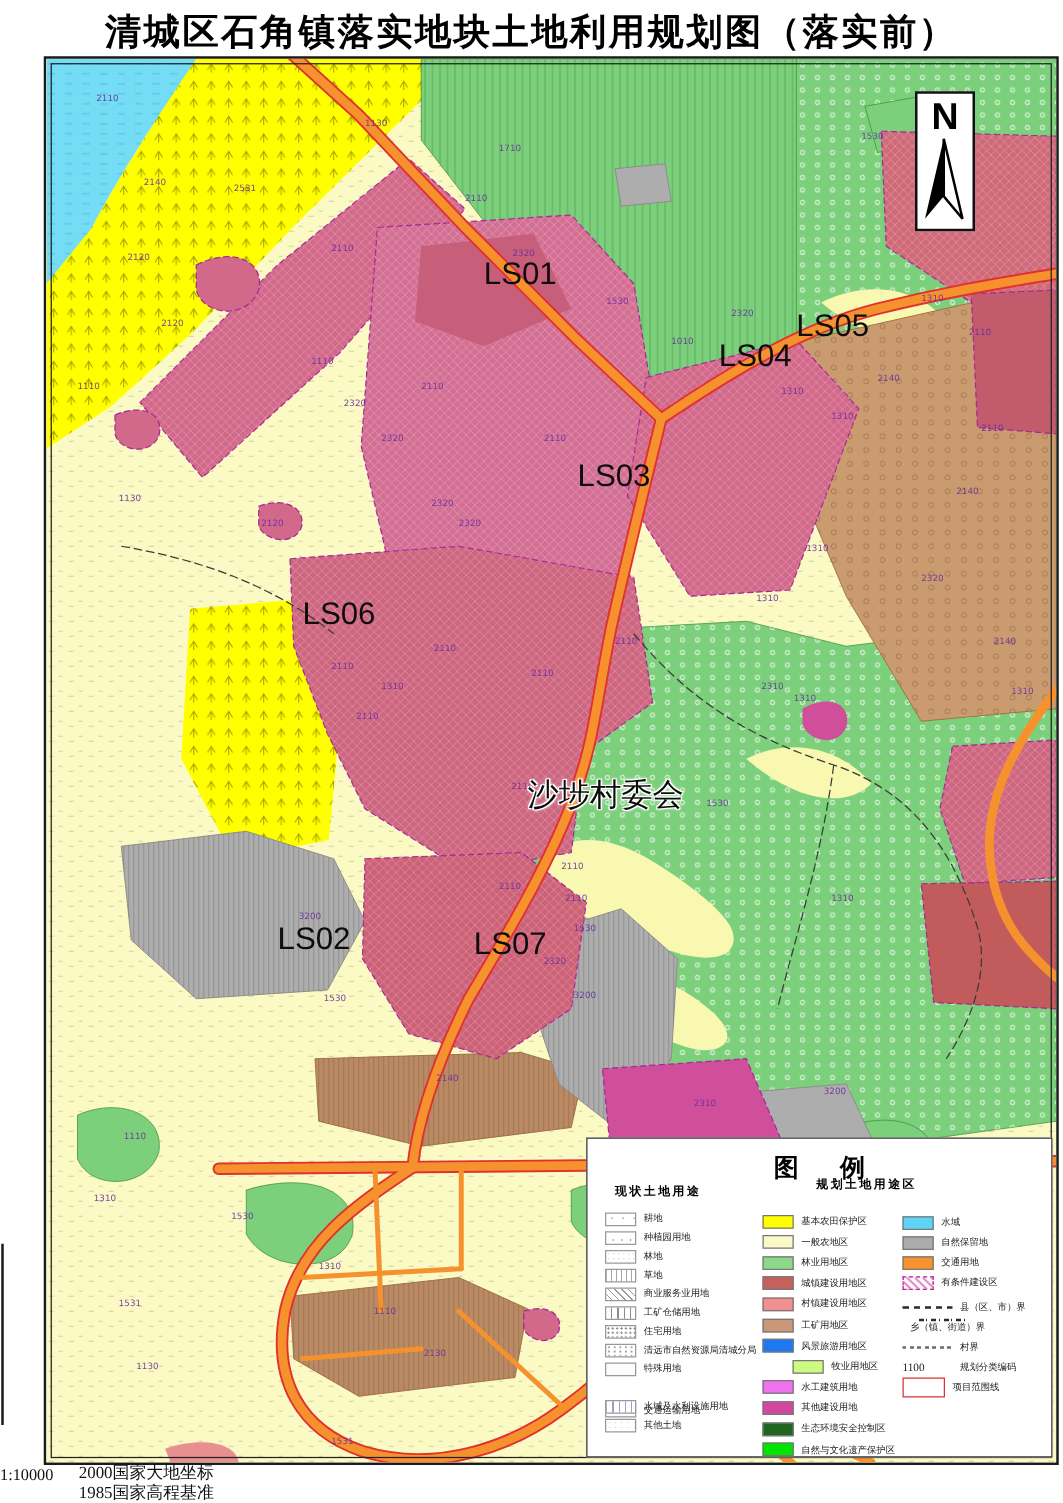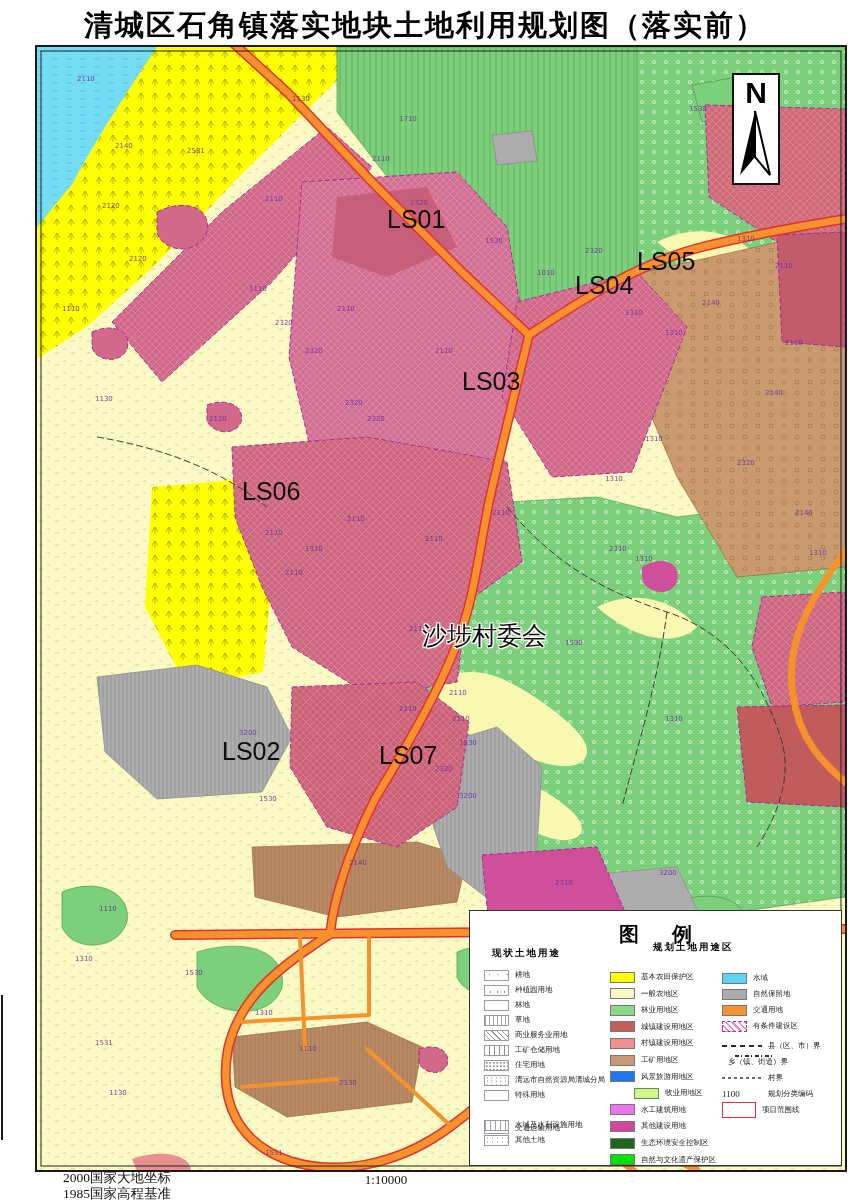--- a/index.html
+++ b/index.html
@@ -41,21 +41,21 @@
   .hatch-cond{border:1.5px dashed #C02090;background-image:repeating-linear-gradient(45deg,transparent 0 3px,#E587C5 3px 4.5px);}
   .line-sample{width:40px;height:2px;flex:0 0 auto;}
   .l-dash-long{background-image:repeating-linear-gradient(90deg,#2a2a2a 0 5px,transparent 5px 9px);}
   .l-dash-dot{background-image:repeating-linear-gradient(90deg,#2a2a2a 0 4px,transparent 4px 6px,#2a2a2a 6px 7px,transparent 7px 10px);}
   .l-dash-fine{height:1.5px;background-image:repeating-linear-gradient(90deg,#6a6a6a 0 3px,transparent 3px 6px);}
   .code-sample{font-size:9px;font-family:"Liberation Serif",serif;color:#222;width:40px;flex:0 0 auto;}
   .redbox{width:34px;height:16px;border:1.6px solid #E03030;background:#fff;flex:0 0 auto;box-sizing:border-box;}
   
   .footer{position:absolute;left:0;top:1168px;width:850px;height:34px;font-family:"Liberation Serif","DejaVu Serif",serif;color:#111;}
   .f-left{position:absolute;left:63px;top:2px;font-size:13.5px;line-height:15.5px;}
-  .f-scale{position:absolute;left:0;top:4px;width:772px;text-align:center;font-size:13px;}
+  .f-scale{position:absolute;left:0;top:4px;width:772px;text-align:left;font-size:13px;}
   .f-right{position:absolute;right:12px;top:2px;font-size:13.5px;line-height:15.5px;text-align:right;}
 </style>
 </head>
 <body>
 
 <div class="page-title">清城区石角镇落实地块土地利用规划图（落实前）</div>
 <div class="edge-artifact"></div>
 
 <div class="map-frame">
   <svg width="808" height="1123" viewBox="0 0 808 1123" xmlns="http://www.w3.org/2000/svg">

